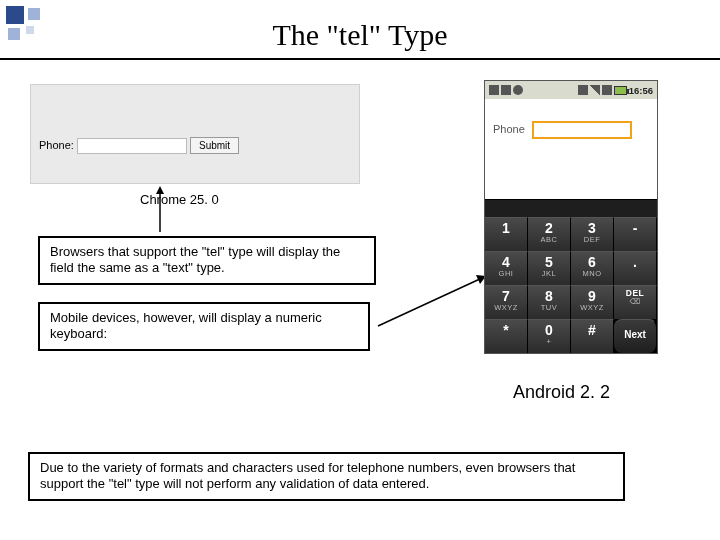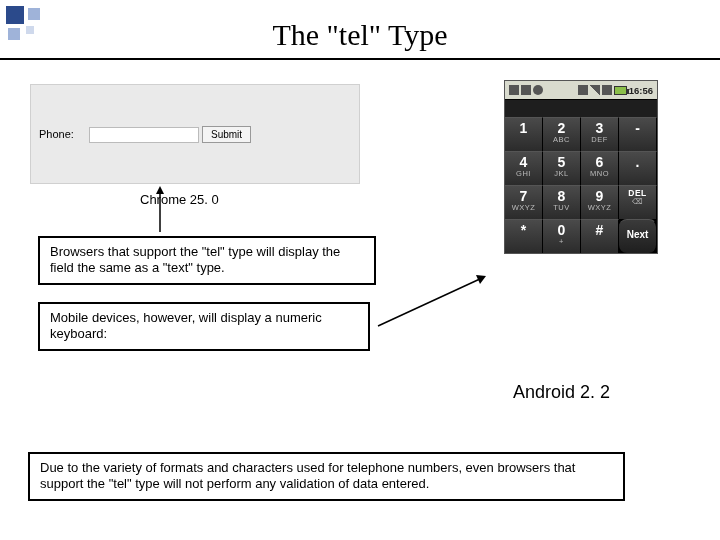--- a/index.html
+++ b/index.html
@@ -38,30 +38,30 @@
 
   .chrome-box {
     position: absolute;
     top: 84px; left: 30px;
     width: 330px; height: 100px;
     background: #eaeaea;
     border: 1px solid #d0d0d0;
     font-size: 11px;
     padding: 8px;
   }
-  .chrome-box .lbl { display: inline-block; margin-right: 12px; }
+  .chrome-box .lbl { display: inline-block; margin-right: 0; }
   .chrome-box .inp {
     display: inline-block;
     width: 110px; height: 16px;
     background: #fff;
     border: 1px solid #bbb;
     vertical-align: middle;
   }
   .chrome-box .submit-btn {
-    margin-top: 33px;
+    margin-top: 44px;
     display: inline-block;
     font-size: 10px;
     padding: 2px 8px;
     border: 1px solid #999;
     background: #f4f4f4;
   }
 
   .chrome-caption {
     position: absolute;
     top: 192px; left: 140px;
@@ -82,21 +82,21 @@
 
   svg.arrows {
     position: absolute;
     top: 0; left: 0;
     pointer-events: none;
   }
 
   .phone {
     position: absolute;
     top: 80px; right: 62px;
-    width: 154px;
+    width: 174px;
     border: 1px solid #555;
     background: #fff;
     font-size: 10px;
   }
   .statusbar {
     height: 18px;
     background: #d9dbce;
     display: flex;
     align-items: center;
     justify-content: space-between;
@@ -198,20 +198,24 @@
       <span class="ic round"></span>
     </span>
     <span class="status-right">
       <span class="ic"></span>
       <span class="ic sig"></span>
       <span class="ic"></span>
       <span class="ic batt"></span>
       <span class="time">16:56</span>
     </span>
   </div>
+  <div class="browser-area">
+    <span class="phone-lbl">Phone</span>
+    <span class="phone-inp"></span>
+  </div>
   <div class="kbd-top"></div>
   <div class="keypad">
       <div class="key">
         <span class="big">1</span>
       </div>
       <div class="key">
         <span class="big">2</span>
         <span class="sub">ABC</span>
       </div>
       <div class="key">

